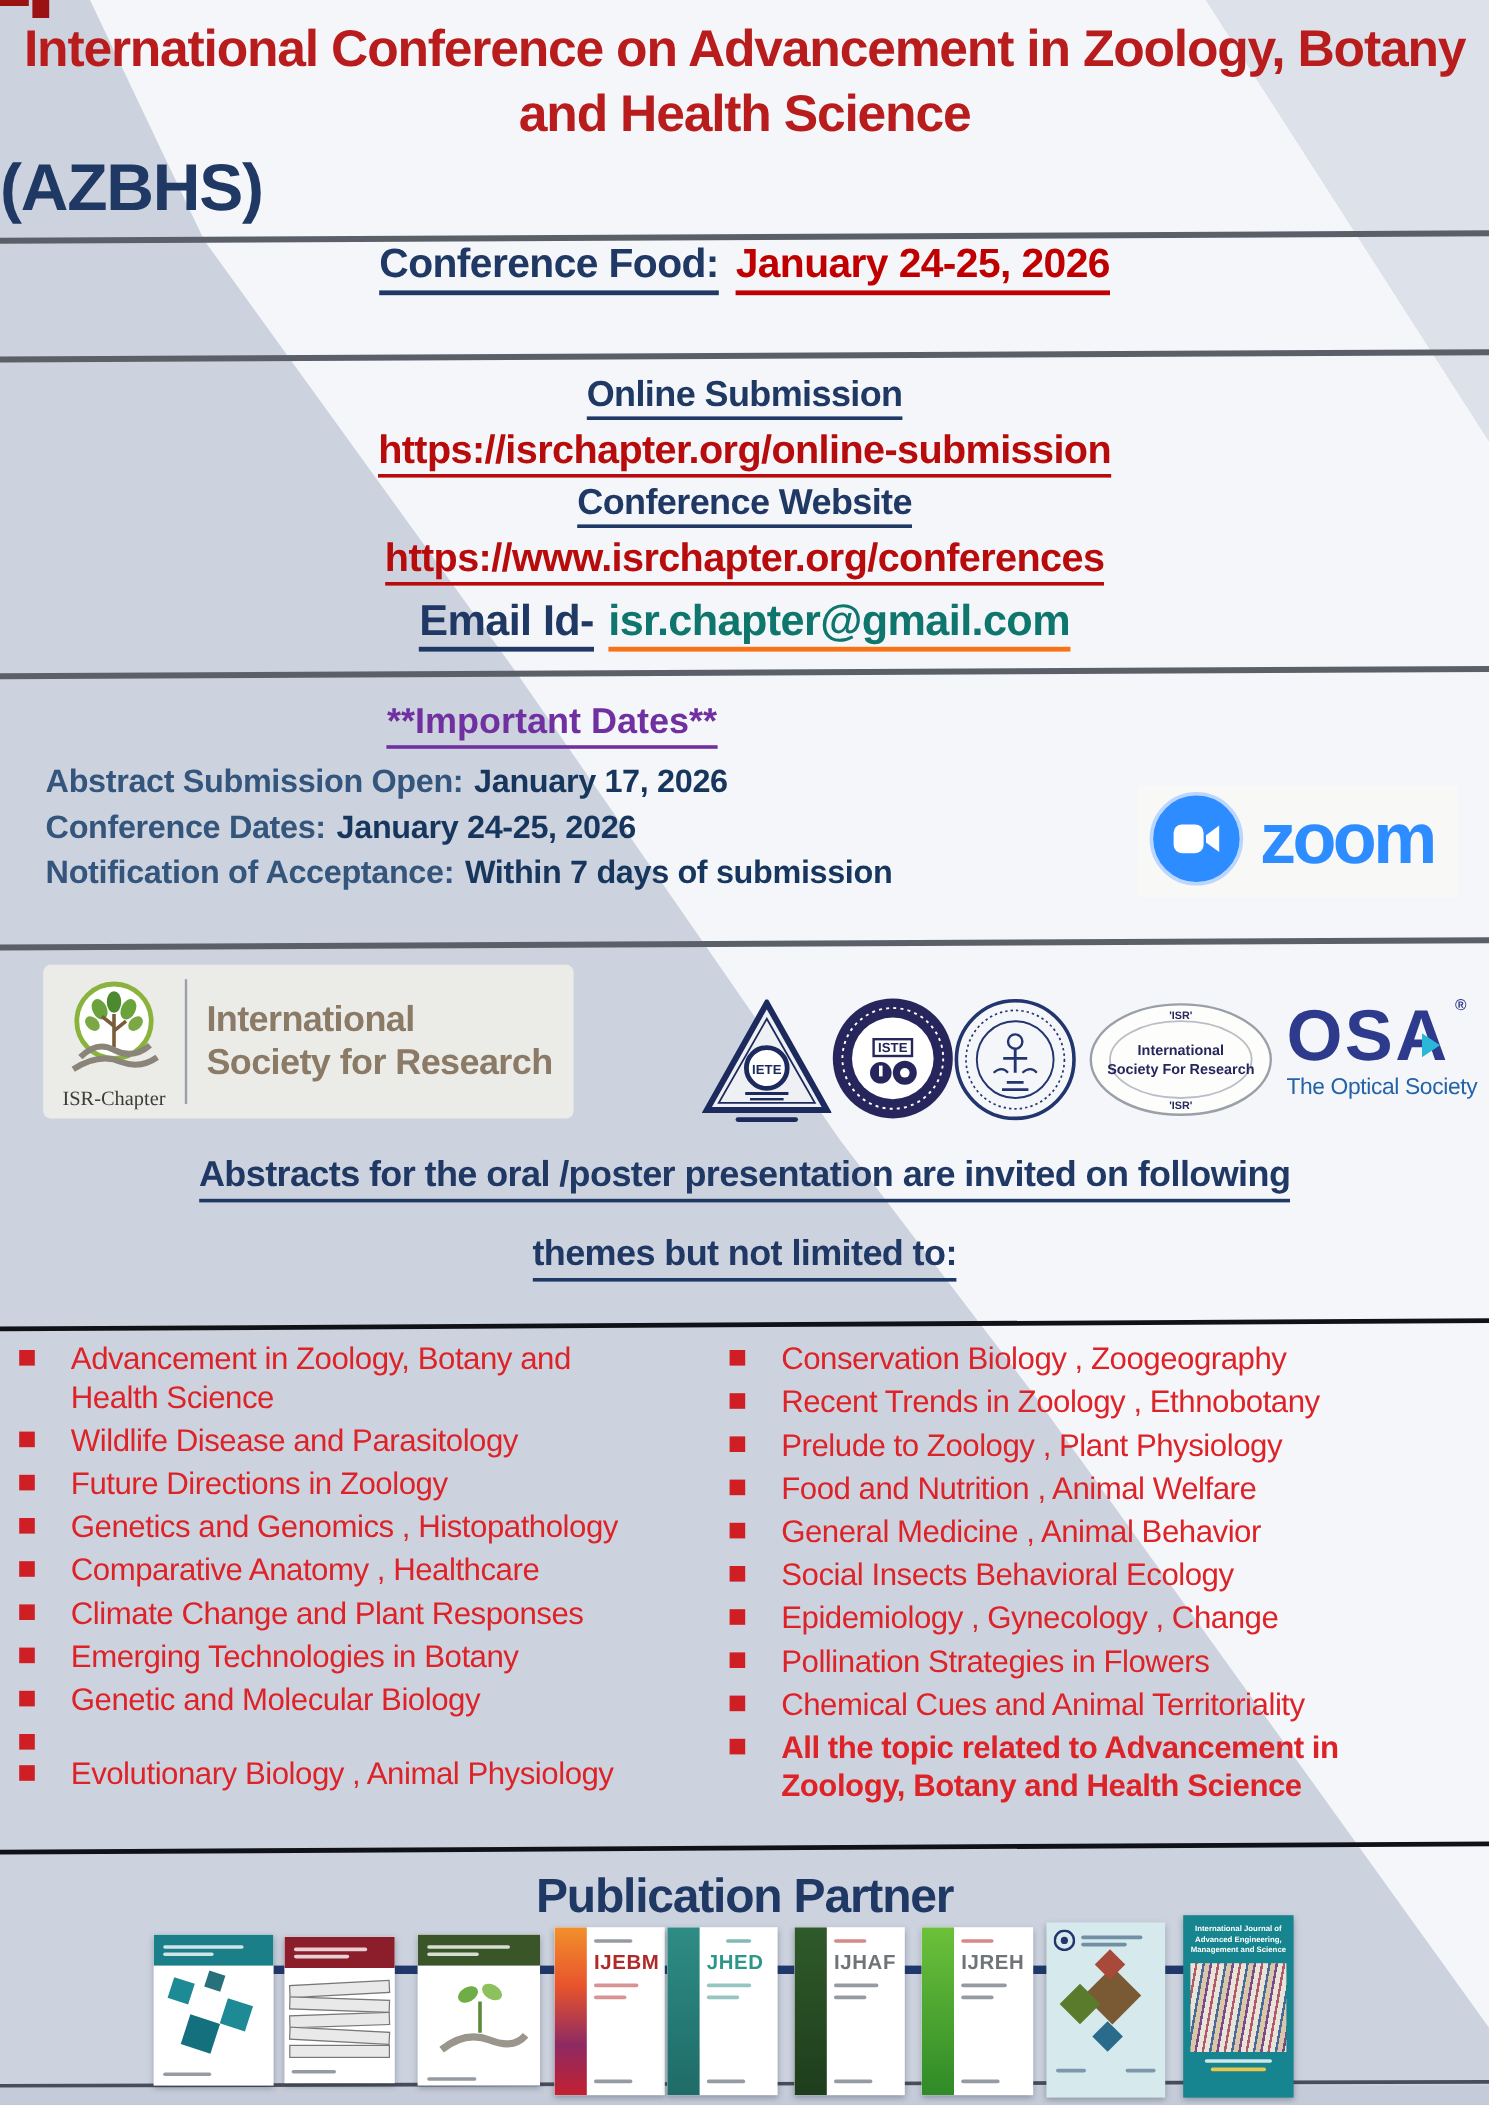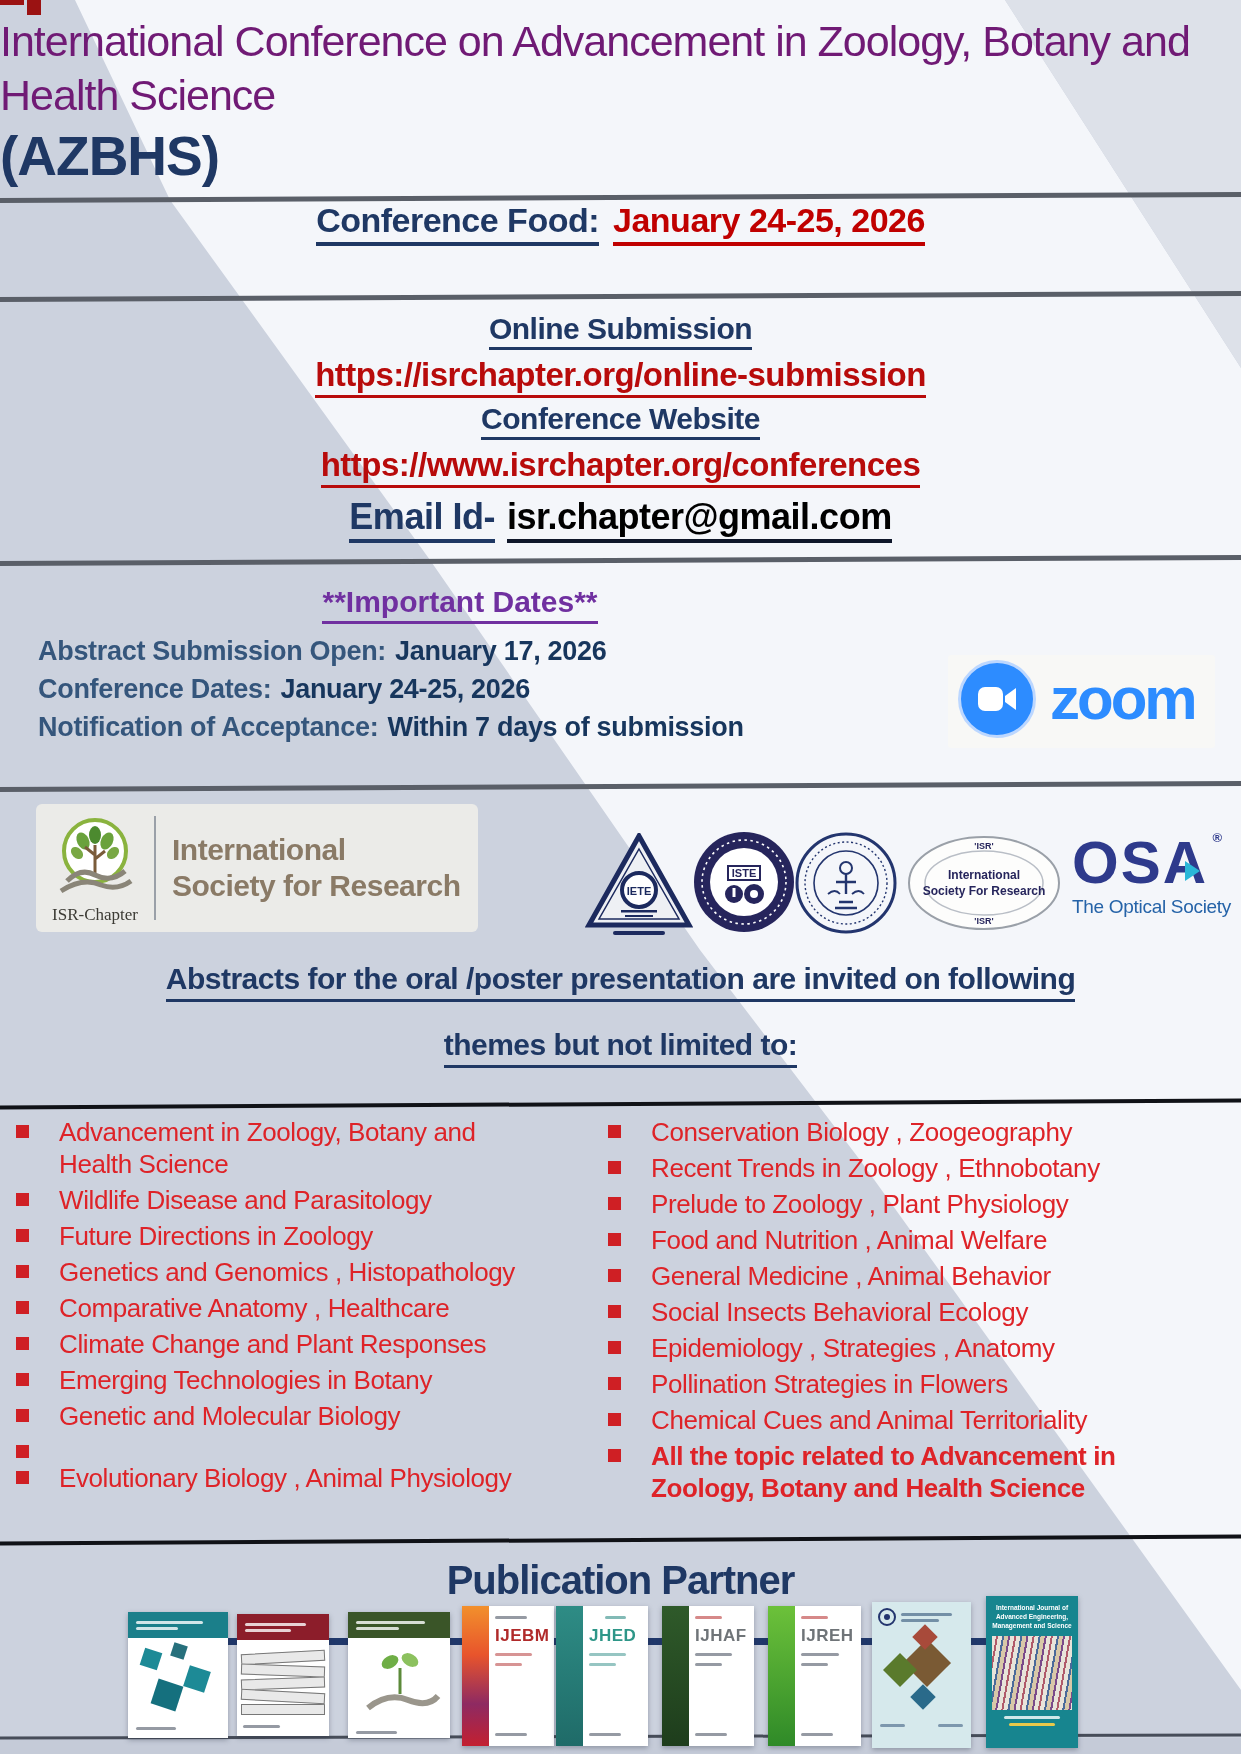--- a/index.html
+++ b/index.html
@@ -8,39 +8,39 @@
     font-family:"Liberation Sans", sans-serif;background:#ccd2de;margin:0 auto;
   }
   .bg{position:absolute;left:0;top:0;z-index:0;}
   .layer{position:absolute;left:0;top:0;width:100%;height:100%;z-index:2;}
   
   .hr{position:absolute;left:-8px;right:-8px;height:5px;background:#5a5f68;transform:rotate(-0.28deg);}
   .hr-black{background:#101217;height:4px;transform:rotate(-0.32deg);}
   .hr-thin{height:3px;background:#474d59;transform:rotate(-0.15deg);}
   
   .title{
-    position:absolute;top:14px;left:0;width:100%;
-    color:#701a75;font-weight:normal;font-size:43px;line-height:54px;letter-spacing:-1px;
+    position:absolute;top:14px;left:0;width:100%;text-align:center;
+    color:#b91c1c;font-weight:bold;font-size:43px;line-height:54px;letter-spacing:-1px;
   }
   .acronym{position:absolute;top:124px;left:0;width:100%;text-align:left;
     color:#1f3864;font-weight:bold;font-size:55px;letter-spacing:-1px;}
   .confdate{position:absolute;top:201px;left:0;width:100%;text-align:center;
     font-size:34px;font-weight:bold;letter-spacing:-0.5px;}
   .confdate .lbl{color:#1f3864;border-bottom:4px solid #1f3864;padding-bottom:3px;}
   .confdate .val{color:#c00000;border-bottom:4px solid #c00000;padding-bottom:3px;margin-left:14px;}
   
   .linkhead{position:absolute;left:0;width:100%;text-align:center;color:#1f3864;
     font-size:30px;font-weight:bold;letter-spacing:-0.5px;}
   .linkhead span{border-bottom:3px solid #1f3864;padding-bottom:2px;}
   .linkurl{position:absolute;left:0;width:100%;text-align:center;color:#b80b0b;
     font-size:33px;font-weight:bold;letter-spacing:-0.5px;cursor:pointer;}
   .linkurl span{border-bottom:3px solid #b80b0b;padding-bottom:2px;}
   .emailline{position:absolute;left:0;width:100%;text-align:center;font-size:36px;font-weight:bold;letter-spacing:-0.5px;}
   .emailline .lbl{color:#1f3864;border-bottom:4px solid #1f3864;padding-bottom:2px;}
-  .emailline .val{color:#000000;border-bottom:4px solid #0f172a;padding-bottom:2px;margin-left:12px;}
+  .emailline .val{color:#0f766e;border-bottom:4px solid #f97316;padding-bottom:2px;margin-left:12px;}
   
   .imphead{position:absolute;top:585px;left:0;width:920px;text-align:center;
     color:#7030a0;font-size:30px;font-weight:bold;}
   .imphead span{border-bottom:3px solid #7030a0;padding-bottom:3px;}
   .improw{position:absolute;left:38px;font-size:27px;font-weight:bold;letter-spacing:-0.3px;white-space:nowrap;}
   .improw .lbl{color:#35567c;}
   .improw .val{color:#17365d;margin-left:9px;}
   
   .zoom-patch{position:absolute;left:948px;top:655px;width:267px;height:93px;background:#f8f8f6;border-radius:3px;}
   .zoom-badge{position:absolute;left:958px;top:660px;display:flex;align-items:center;}
@@ -297,21 +297,21 @@
       <div class="theme-item">
           <span class="bullet"></span>
           <span class="theme-text">General Medicine , Animal Behavior</span>
         </div>
       <div class="theme-item">
           <span class="bullet"></span>
           <span class="theme-text">Social Insects Behavioral Ecology</span>
         </div>
       <div class="theme-item">
           <span class="bullet"></span>
-          <span class="theme-text">Epidemiology , Strategies , Anatomy</span>
+          <span class="theme-text">Epidemiology , Gynecology , Change</span>
         </div>
       <div class="theme-item">
           <span class="bullet"></span>
           <span class="theme-text">Pollination Strategies in Flowers</span>
         </div>
       <div class="theme-item">
           <span class="bullet"></span>
           <span class="theme-text">Chemical Cues and Animal Territoriality</span>
         </div>
       <div class="theme-item">

